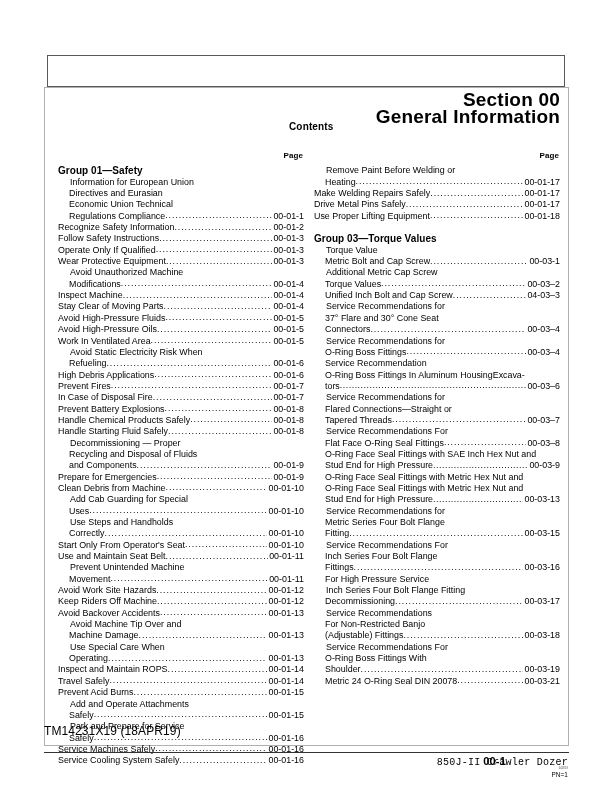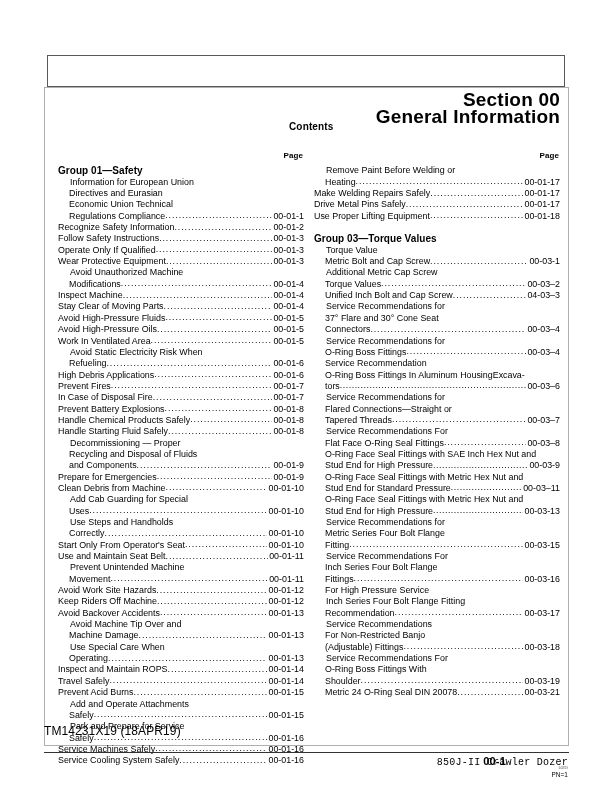--- a/index.html
+++ b/index.html
@@ -491,25 +491,20 @@
           <span class="leader"></span>
           <span class="pg">00-03–8</span>
         </div>
         <div class="line ind1">O-Ring Face Seal Fittings with SAE Inch Hex Nut and</div>
         <div class="entry tight">
           <span class="label ind1">Stud End for High Pressure</span>
           <span class="leader"></span>
           <span class="pg">00-03-9</span>
         </div>
         <div class="line ind1">O-Ring Face Seal Fittings with Metric Hex Nut and</div>
-        <div class="entry tight">
-          <span class="label ind1">Stud End for Standard Pressure</span>
-          <span class="leader"></span>
-          <span class="pg">00-03–11</span>
-        </div>
         <div class="line ind1">O-Ring Face Seal Fittings with Metric Hex Nut and</div>
         <div class="entry tight">
           <span class="label ind1">Stud End for High Pressure</span>
           <span class="leader"></span>
           <span class="pg">00-03-13</span>
         </div>
         <div class="line ind0">Service  Recommendations  for</div>
         <div class="line ind1">Metric  Series  Four  Bolt  Flange</div>
         <div class="entry">
           <span class="label ind1">Fitting</span>
@@ -519,21 +514,21 @@
         <div class="line ind0">Service  Recommendations  For</div>
         <div class="line ind1">Inch  Series  Four  Bolt  Flange</div>
         <div class="entry">
           <span class="label ind1">Fittings </span>
           <span class="leader"></span>
           <span class="pg">00-03-16</span>
         </div>
         <div class="line ind1">For  High  Pressure  Service</div>
         <div class="line ind0">Inch Series Four Bolt Flange Fitting</div>
         <div class="entry">
-          <span class="label ind1">Recommendation</span>
+          <span class="label ind1">Decommissioning</span>
           <span class="leader"></span>
           <span class="pg">00-03-17</span>
         </div>
         <div class="line ind0">Service  Recommendations</div>
         <div class="line ind1">For  Non-Restricted  Banjo</div>
         <div class="entry">
           <span class="label ind1">(Adjustable) Fittings</span>
           <span class="leader"></span>
           <span class="pg">00-03-18</span>
         </div>

